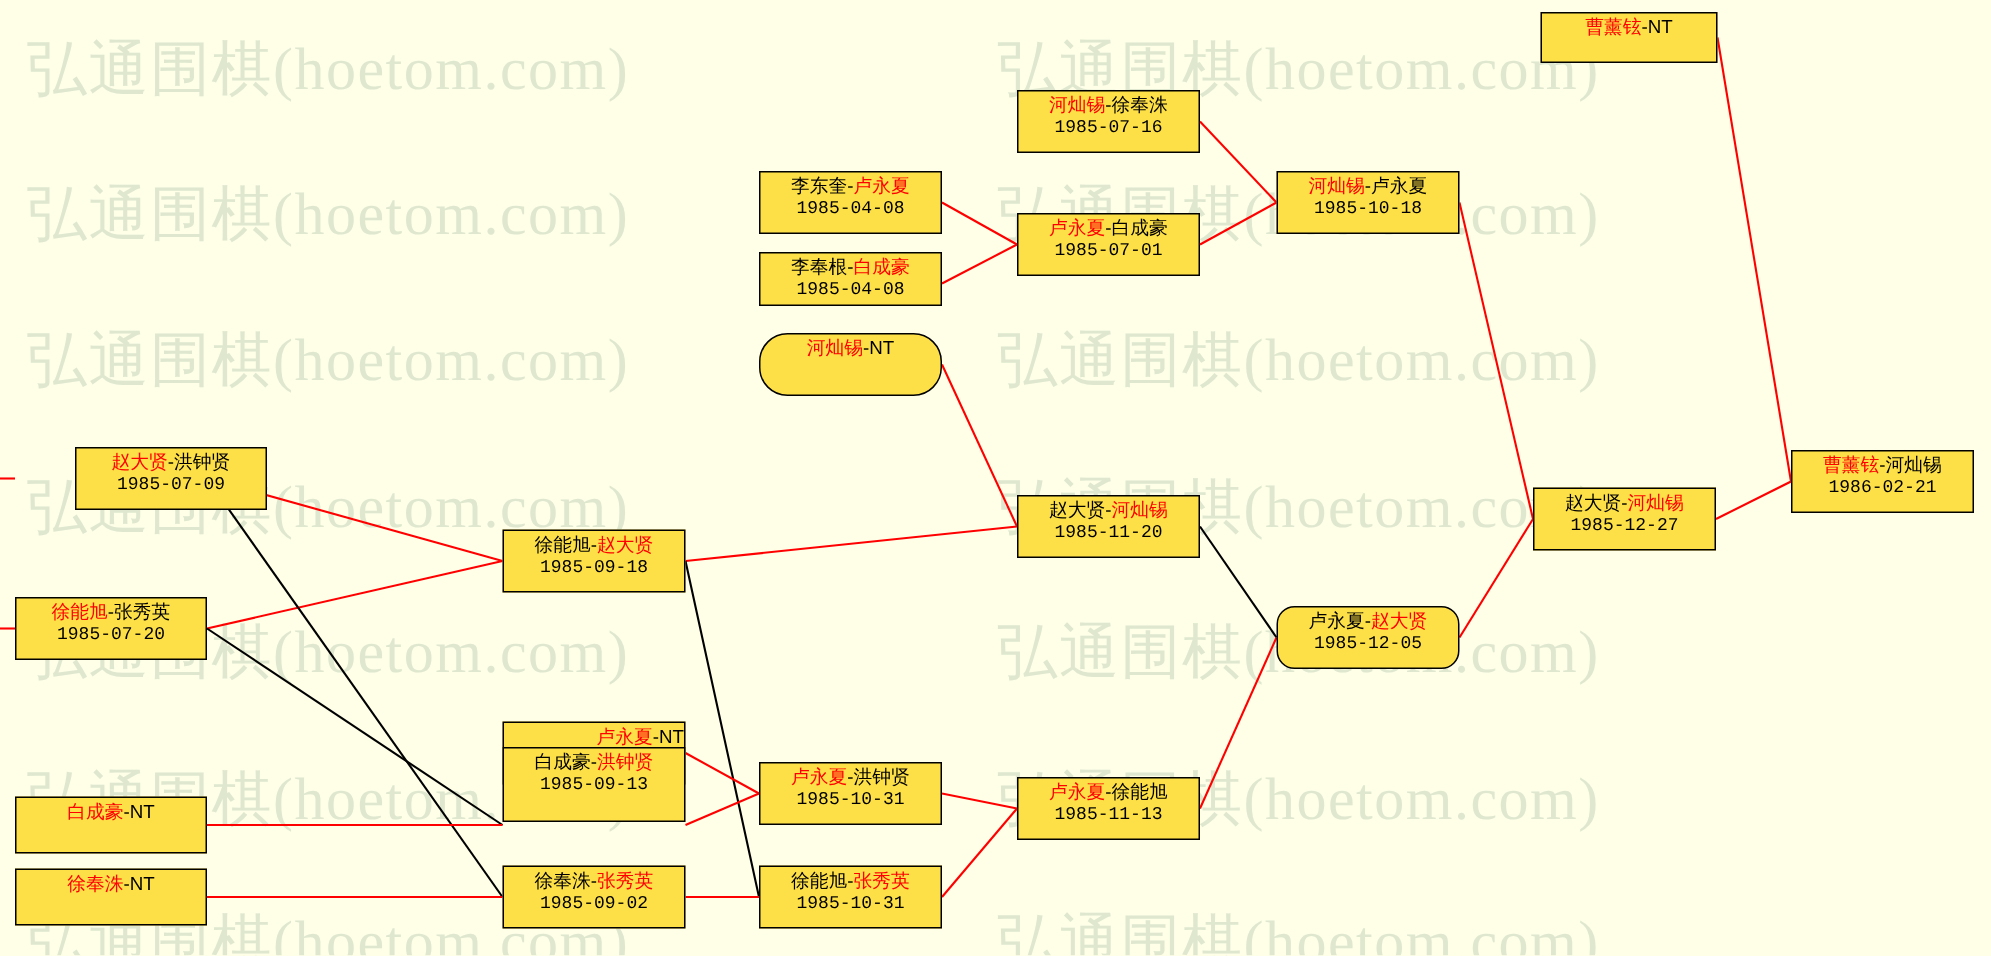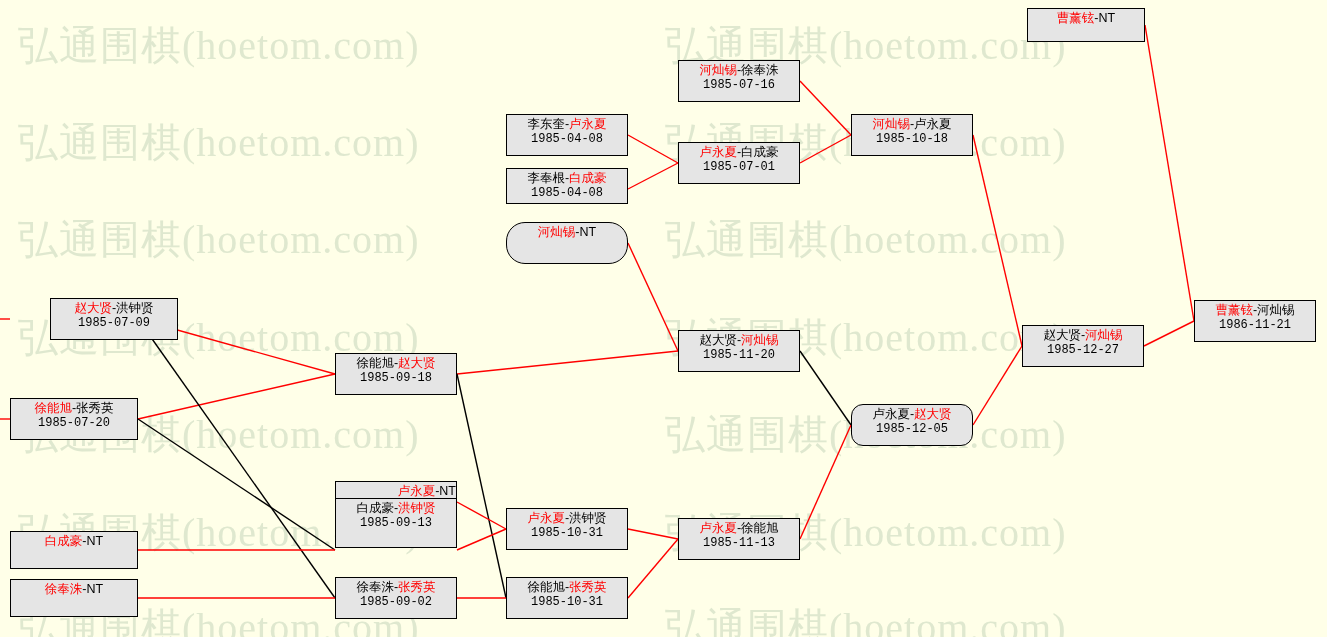--- a/index.html
+++ b/index.html
@@ -33,21 +33,21 @@
   }
   #edges {
     position: absolute;
     left: 0; top: 0;
     z-index: 2;
   }
   .node {
     position: absolute;
     box-sizing: border-box;
     border: 1px solid #000;
-    background: #e5e5e5;
+    background: #fde047;
     text-align: center;
     z-index: 3;
     padding-top: 2px;
     line-height: 15px;
     font-size: 12.5px;
     white-space: nowrap;
   }
   .node .ln { display: block; }
   .red { color: #ff0000; }
   .blk { color: #000000; }
@@ -122,21 +122,21 @@
       </div>
       <div class="node" style="left: 506px; top: 168px; width: 122px; height: 36px;">
         <span class="ln"><span class="blk">李奉根</span><span class="blk">-</span><span class="red">白成豪</span></span>
         <span class="ln blk" style="font-family: &quot;Liberation Mono&quot;, monospace; font-size: 12px;">1985-04-08</span>
       </div>
       <div class="node" style="left: 506px; top: 222px; width: 122px; height: 42px; border-radius: 19px;">
         <span class="ln"><span class="red">河灿锡</span><span class="blk">-</span><span class="blk">NT</span></span>
       </div>
       <div class="node" style="left: 1194px; top: 300px; width: 122px; height: 42px;">
         <span class="ln"><span class="red">曹薰铉</span><span class="blk">-</span><span class="blk">河灿锡</span></span>
-        <span class="ln blk" style="font-family: &quot;Liberation Mono&quot;, monospace; font-size: 12px;">1986-11-21</span>
+        <span class="ln blk" style="font-family: &quot;Liberation Mono&quot;, monospace; font-size: 12px;">1986-02-21</span>
       </div>
       <div class="node" style="left: 10px; top: 298px; width: 128px; height: 42px; margin-left: 40px;">
         <span class="ln"><span class="red">赵大贤</span><span class="blk">-</span><span class="blk">洪钟贤</span></span>
         <span class="ln blk" style="font-family: &quot;Liberation Mono&quot;, monospace; font-size: 12px;">1985-07-09</span>
       </div>
       <div class="node" style="left: 678px; top: 330px; width: 122px; height: 42px;">
         <span class="ln"><span class="blk">赵大贤</span><span class="blk">-</span><span class="red">河灿锡</span></span>
         <span class="ln blk" style="font-family: &quot;Liberation Mono&quot;, monospace; font-size: 12px;">1985-11-20</span>
       </div>
       <div class="node" style="left: 1022px; top: 325px; width: 122px; height: 42px;">

